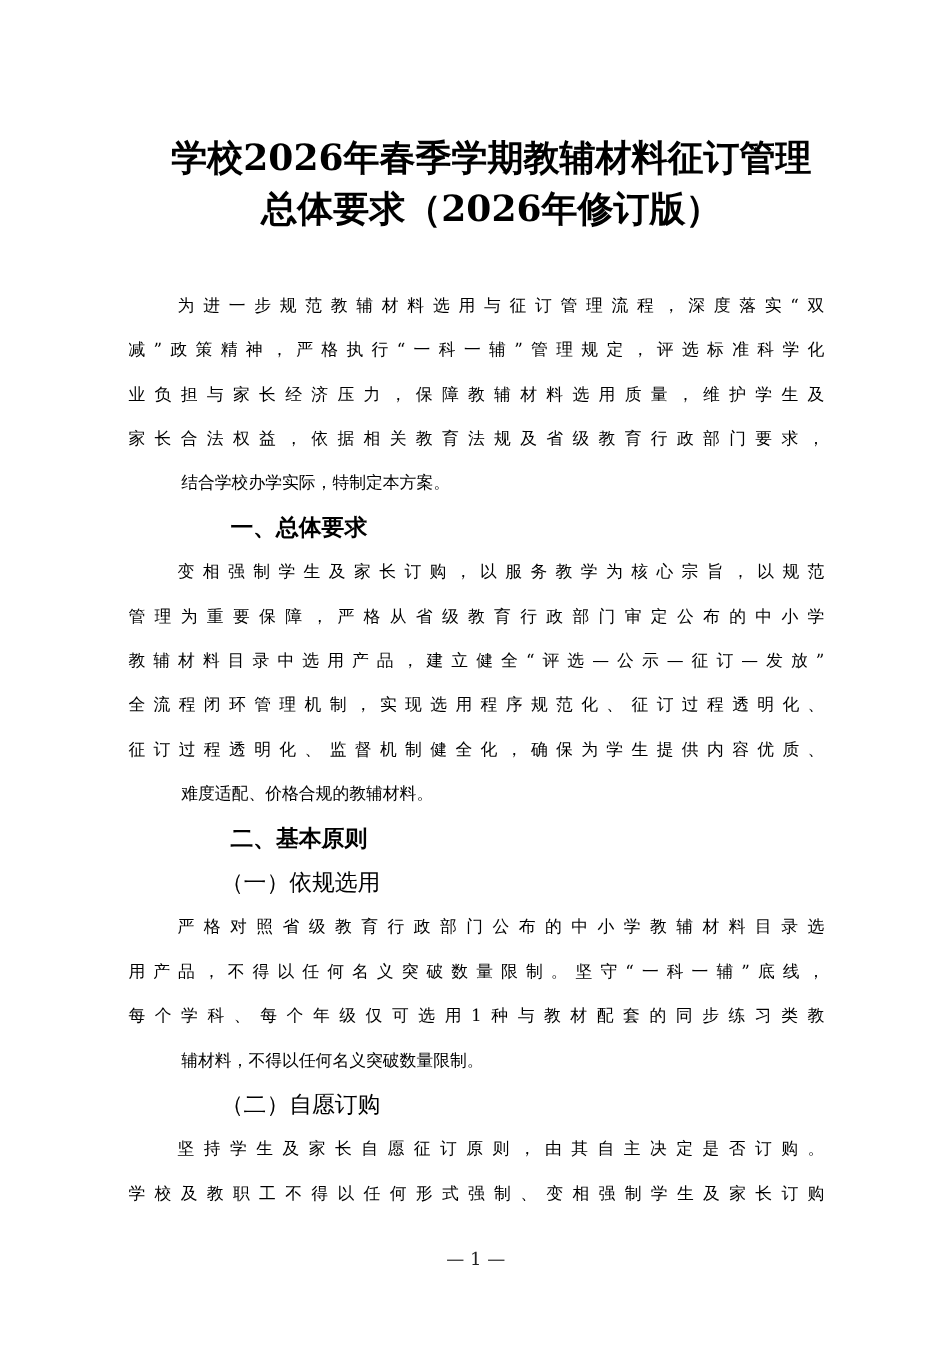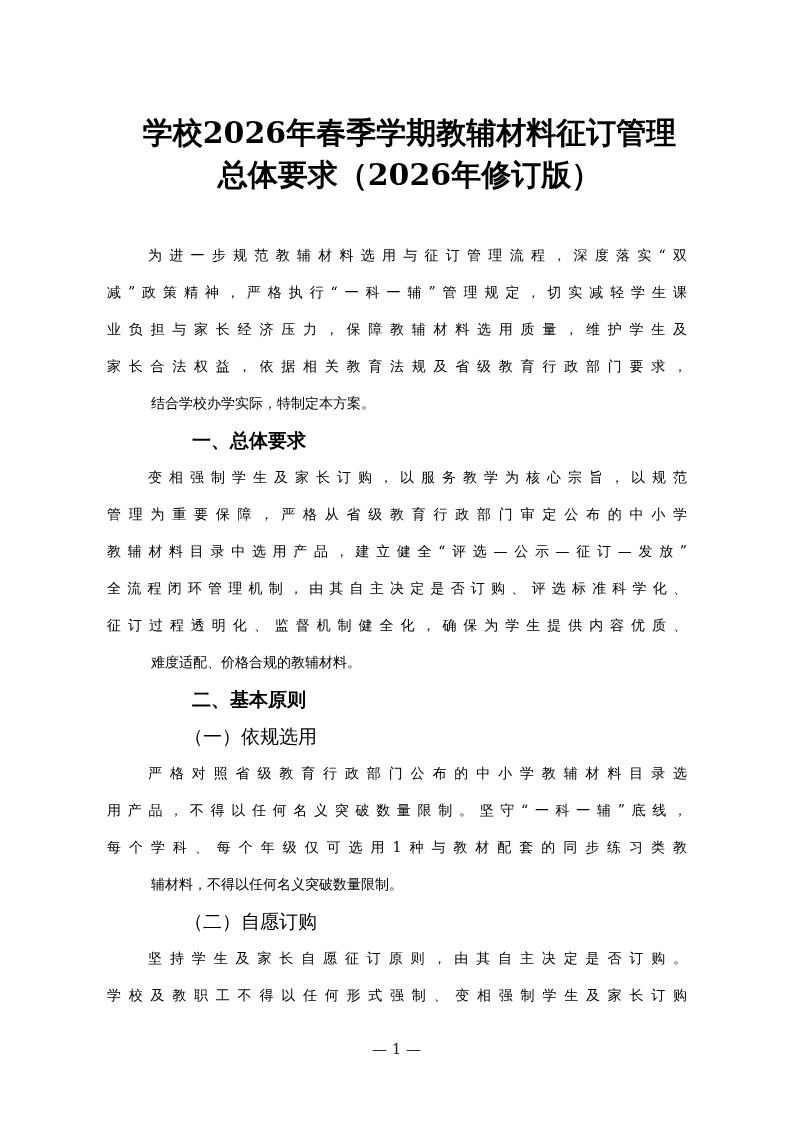--- a/index.html
+++ b/index.html
@@ -15,30 +15,30 @@
   .pagenum { position: absolute; top: 1040px; left: 0; width: 793px; text-align: center; font-size: 15px; color: #222; }
 </style>
 </head>
 <body>
 
 <div>
   <div class="title t1">学校2026年春季学期教辅材料征订管理</div>
   <div class="title t2">总体要求（2026年修订版）</div>
 
   <div class="line indent" style="top:242px">为进一步规范教辅材料选用与征订管理流程，深度落实“双</div>
-  <div class="line" style="top:279px">减”政策精神，严格执行“一科一辅”管理规定，切实减轻学生课</div>
+  <div class="line" style="top:279px">减”政策精神，严格执行“一科一辅”管理规定，评选标准科学化</div>
   <div class="line" style="top:316px">业负担与家长经济压力，保障教辅材料选用质量，维护学生及</div>
   <div class="line" style="top:353px">家长合法权益，依据相关教育法规及省级教育行政部门要求，</div>
   <div class="line last" style="top:390px">结合学校办学实际，特制定本方案。</div>
   <div class="line indent last h1" style="top:427px">一、总体要求</div>
 
   <div class="line indent" style="top:464px">变相强制学生及家长订购，以服务教学为核心宗旨，以规范</div>
   <div class="line" style="top:501px">管理为重要保障，严格从省级教育行政部门审定公布的中小学</div>
   <div class="line" style="top:538px">教辅材料目录中选用产品，建立健全“评选—公示—征订—发放”</div>
-  <div class="line" style="top:575px">全流程闭环管理机制，由其自主决定是否订购、评选标准科学化、</div>
+  <div class="line" style="top:575px">全流程闭环管理机制，实现选用程序规范化、征订过程透明化、</div>
   <div class="line" style="top:612px">征订过程透明化、监督机制健全化，确保为学生提供内容优质、</div>
   <div class="line last" style="top:649px">难度适配、价格合规的教辅材料。</div>
   <div class="line indent last h1" style="top:686px">二、基本原则</div>
   <div class="line last h2" style="top:723px;left:140px">（一）依规选用</div>
 
   <div class="line indent" style="top:760px">严格对照省级教育行政部门公布的中小学教辅材料目录选</div>
   <div class="line" style="top:797px">用产品，不得以任何名义突破数量限制。坚守“一科一辅”底线，</div>
   <div class="line" style="top:834px">每个学科、每个年级仅可选用1种与教材配套的同步练习类教</div>
   <div class="line last" style="top:871px">辅材料，不得以任何名义突破数量限制。</div>
   <div class="line last h2" style="top:908px;left:140px">（二）自愿订购</div>

